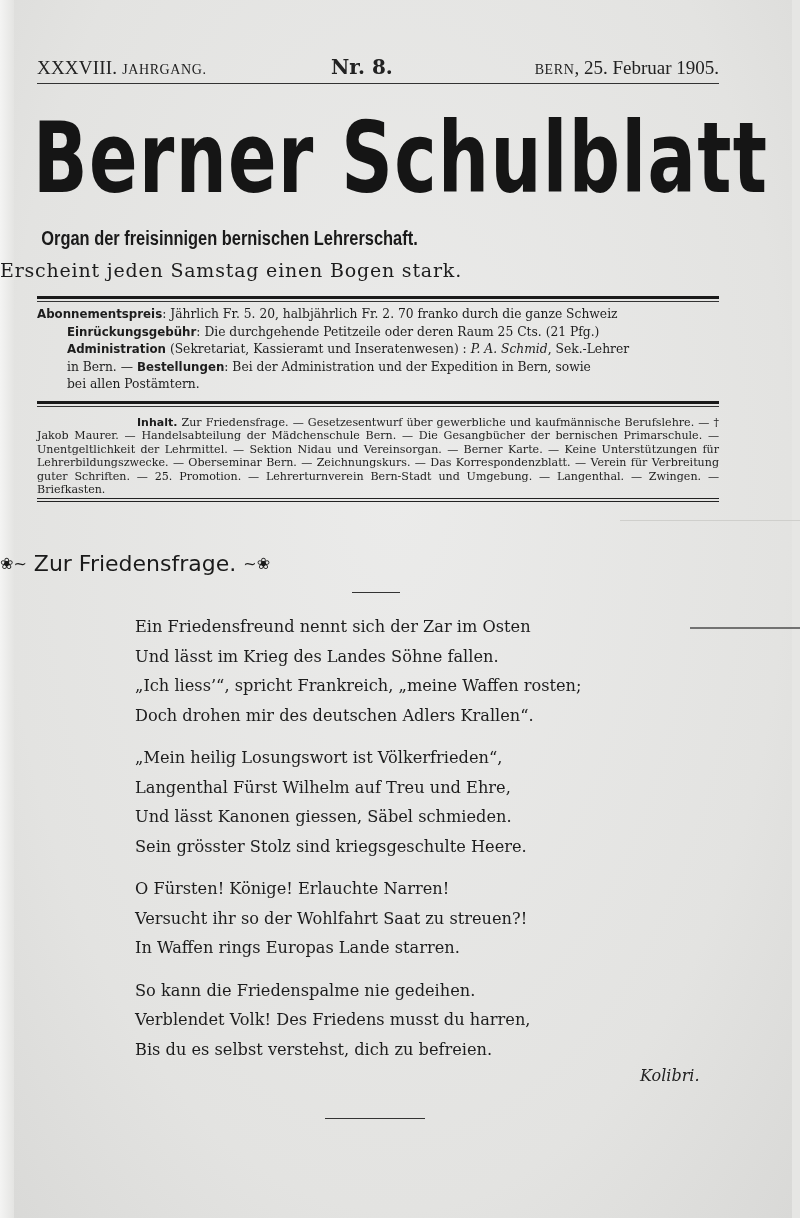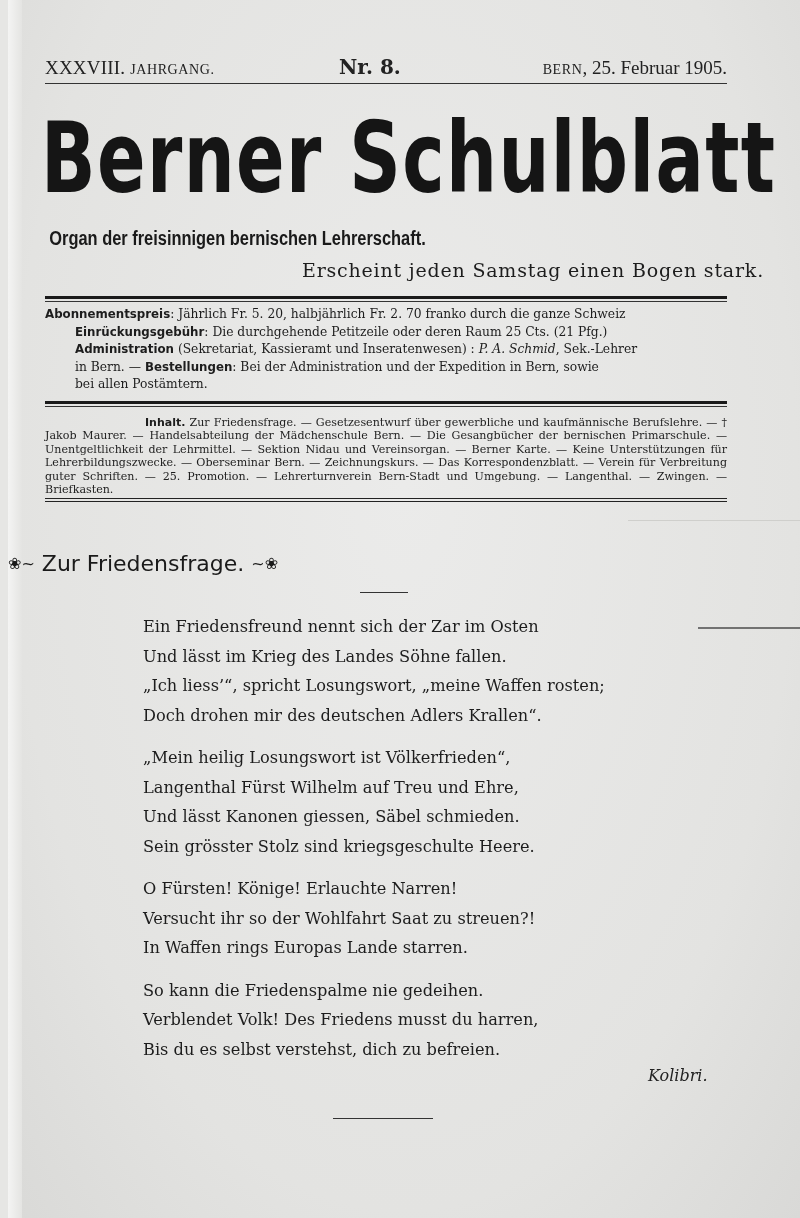--- a/index.html
+++ b/index.html
@@ -4,21 +4,21 @@
 <style>
   html, body { margin:0; padding:0; }
   body {
     width:800px; height:1218px; overflow:hidden;
     background:#e6e6e4;
     color:#1e1e1e;
     font-family:"DejaVu Serif", serif;
     position:relative;
   }
   .page {
-    position:absolute; left:8px; top:0; width:792px; height:1218px;
+    position:absolute; left:0; top:0; width:792px; height:1218px;
     background:
       radial-gradient(ellipse at 50% 40%, #ebebea 0%, #e3e3e1 70%, #d9d9d7 100%);
   }
   .leftshade {
     position:absolute; left:0; top:0; width:14px; height:1218px;
     background:linear-gradient(to right,#f4f4f3,#e4e4e2);
   }
   .masthead-line {
     position:absolute; left:37px; top:55px; width:682px; height:24px;
     font-family:"Liberation Serif", serif; font-size:19px; color:#222;
@@ -36,21 +36,21 @@
     transform:scaleX(0.73); transform-origin:left top;
     white-space:nowrap; letter-spacing:2px;
   }
   .subtitle {
     position:absolute; left:0; width:756px; top:227px; 
     font-family:"Liberation Sans", sans-serif; font-weight:bold; font-size:20px;
     color:#1a1a1a;
   }
   .subtitle span { display:inline-block; transform:scaleX(0.82); }
   .tagline {
-    position:absolute; left:0; width:756px; top:259px; text-align:right;
+    position:absolute; left:0; width:756px; top:259px; text-align:left;
     font-family:"DejaVu Serif", serif; font-size:19px; letter-spacing:0.8px; color:#1d1d1d;
   }
   .rule-double { position:absolute; left:37px; width:682px; }
   .rule-double .a { height:3px; background:#1a1a1a; }
   .rule-double .b { height:1px; background:#333; margin-top:2px; }
   .info {
     position:absolute; left:37px; top:306px; width:682px;
     font-family:"DejaVu Serif", serif; font-size:12.3px; line-height:17.6px; color:#1d1d1d;
   }
   .info .row { white-space:nowrap; }
@@ -154,21 +154,21 @@
     <span class="orn">~❀</span>
   </div>
   <div class="short-rule" style="left:352px; top:592px; width:48px;"></div>
 
   <div class="margin-mark"></div>
 
   <div class="poem">
     <div class="stanza">
       <div class="line">Ein Friedensfreund nennt sich der Zar im Osten</div>
       <div class="line">Und lässt im Krieg des Landes Söhne fallen.</div>
-      <div class="line">„Ich liess’“, spricht Losungswort, „meine Waffen rosten;</div>
+      <div class="line">„Ich liess’“, spricht Frankreich, „meine Waffen rosten;</div>
       <div class="line">Doch drohen mir des deutschen Adlers Krallen“.</div>
     </div>
     <div class="stanza">
       <div class="line">„Mein heilig Losungswort ist Völkerfrieden“,</div>
       <div class="line">Langenthal Fürst Wilhelm auf Treu und Ehre,</div>
       <div class="line">Und lässt Kanonen giessen, Säbel schmieden.</div>
       <div class="line">Sein grösster Stolz sind kriegsgeschulte Heere.</div>
     </div>
     <div class="stanza">
       <div class="line">O Fürsten! Könige! Erlauchte Narren!</div>

